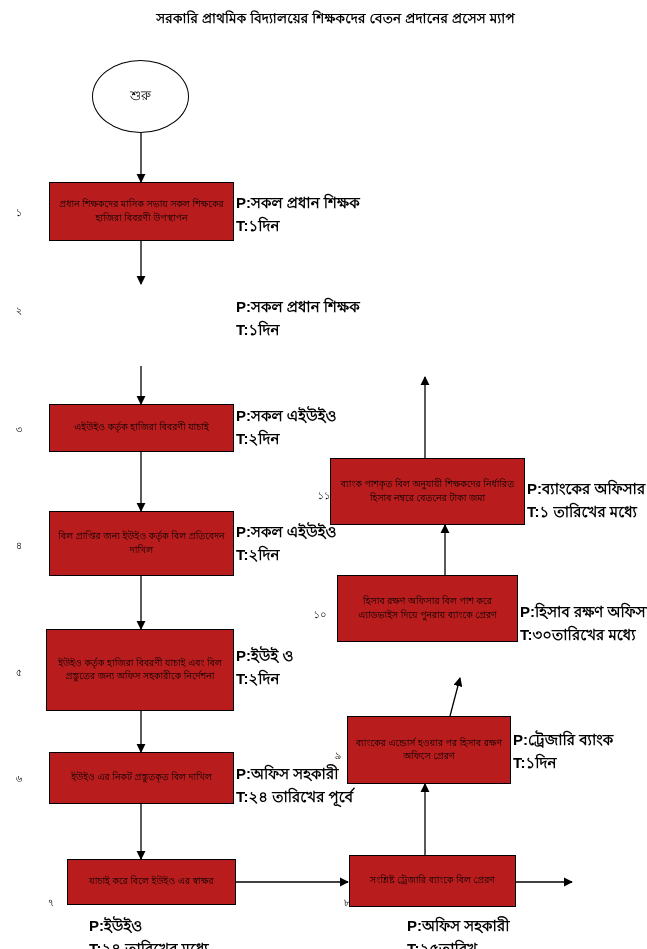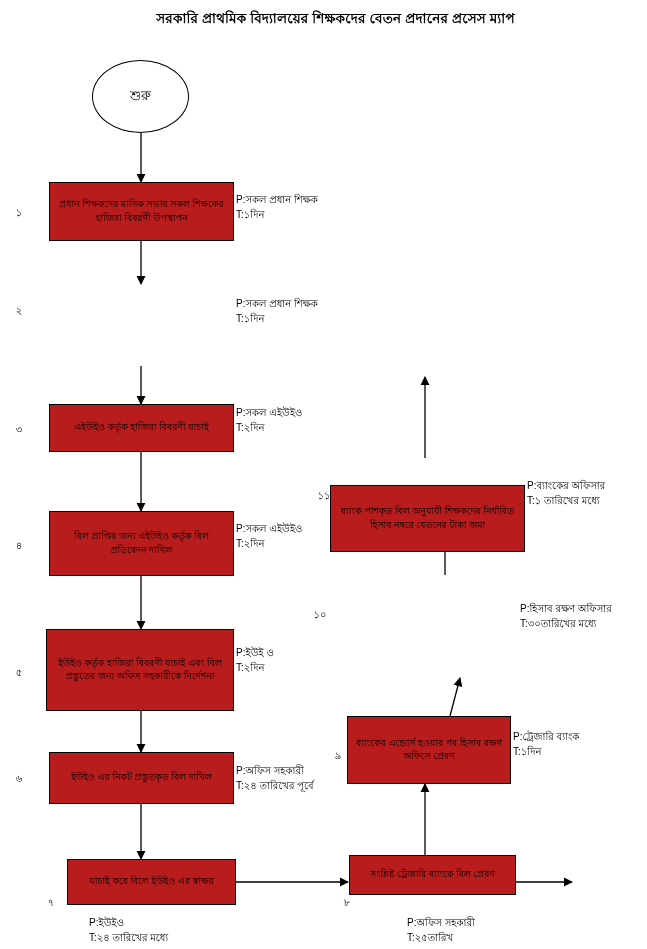--- a/index.html
+++ b/index.html
@@ -54,23 +54,24 @@
     text-align: center;
     font-size: 13px;
   }
   .step-num {
     position: absolute;
     font-size: 10px;
     text-align: center;
   }
   .pt {
     position: absolute;
-    font-size: 10px;
+    font-size: 15px;
     line-height: 1.5;
     white-space: nowrap;
+    font-weight: bold;
   }
   svg.arrows {
     position: absolute;
     left: 0;
     top: 0;
     width: 647px;
     height: 949px;
     pointer-events: none;
   }
 </style>
@@ -139,21 +140,21 @@
   <div class="node" style="left:49px; top:404px; width:185px; height:48px;">
     <span>এইউইও কর্তৃক হাজিরা বিবরণী যাচাই</span>
   </div>
   <div class="pt" style="left:236px; top:405px;">
     <div>P:সকল এইউইও</div>
     <div>T:২দিন</div>
   </div>
 
   <div class="step-num" style="left:8px; top:538px; width:22px;">৪</div>
   <div class="node" style="left:49px; top:511px; width:185px; height:65px;">
-    <span>বিল প্রাপ্তির জন্য এইউইও কর্তৃক বিল প্রতিবেদন দাখিল</span>
+    <span>বিল প্রাপ্তির জন্য ইউইও কর্তৃক বিল প্রতিবেদন দাখিল</span>
   </div>
   <div class="pt" style="left:236px; top:521px;">
     <div>P:সকল এইউইও</div>
     <div>T:২দিন</div>
   </div>
 
   <div class="step-num" style="left:8px; top:665px; width:22px;">৫</div>
   <div class="node" style="left:46px; top:629px; width:188px; height:82px;">
     <span>ইউইও কর্তৃক হাজিরা বিবরণী যাচাই এবং বিল প্রস্তুতের জন্য অফিস সহকারীকে নির্দেশনা</span>
   </div>
@@ -174,45 +175,48 @@
   <div class="step-num" style="left:40px; top:895px; width:22px;">৭</div>
   <div class="node" style="left:67px; top:859px; width:169px; height:46px;">
     <span>যাচাই করে বিলে ইউইও এর স্বাক্ষর</span>
   </div>
   <div class="pt" style="left:89px; top:915px;">
     <div>P:ইউইও</div>
     <div>T:২৪ তারিখের মধ্যে</div>
   </div>
 
   <div class="step-num" style="left:336px; top:895px; width:22px;">৮</div>
-  <div class="node" style="left:349px; top:855px; width:167px; height:40px;">
+  <div class="node" style="left:349px; top:855px; width:167px; height:52px;">
     <span>সংশ্লিষ্ট ট্রেজারি ব্যাংকে বিল প্রেরণ</span>
   </div>
   <div class="pt" style="left:407px; top:915px;">
     <div>P:অফিস সহকারী</div>
     <div>T:২৫তারিখ</div>
   </div>
 
   <div class="step-num" style="left:327px; top:748px; width:22px;">৯</div>
   <div class="node" style="left:347px; top:716px; width:164px; height:68px;">
     <span>ব্যাংকের এন্ডোর্স হওয়ার পর হিসাব রক্ষণ অফিসে প্রেরণ</span>
   </div>
   <div class="pt" style="left:513px; top:729px;">
     <div>P:ট্রেজারি ব্যাংক</div>
     <div>T:১দিন</div>
   </div>
 
   <div class="step-num" style="left:308px; top:607px; width:24px;">১০</div>
+  <div class="node" style="left:337px; top:575px; width:181px; height:67px;">
+    <span>হিসাব রক্ষণ অফিসার বিল পাশ করে এ্যাডভাইস দিয়ে পুনরায় ব্যাংকে প্রেরণ</span>
+  </div>
   <div class="pt" style="left:520px; top:601px;">
     <div>P:হিসাব রক্ষণ অফিসার</div>
     <div>T:৩০তারিখের মধ্যে</div>
   </div>
 
   <div class="step-num" style="left:312px; top:488px; width:24px;">১১</div>
-  <div class="node" style="left:330px; top:458px; width:195px; height:67px;margin-top:27px;">
+  <div class="node" style="left:330px; top:458px; width:195px; height:67px;">
     <span>ব্যাংক পাশকৃত বিল অনুযায়ী শিক্ষকদের নির্ধারিত হিসাব নম্বরে বেতনের টাকা জমা</span>
   </div>
   <div class="pt" style="left:527px; top:478px;">
     <div>P:ব্যাংকের অফিসার</div>
     <div>T:১ তারিখের মধ্যে</div>
   </div>
 
 </div>
 
 </body></html>

